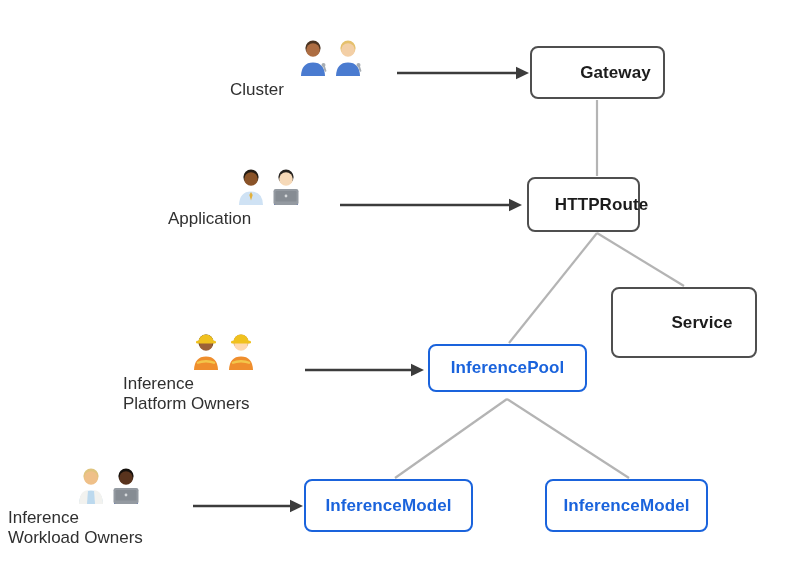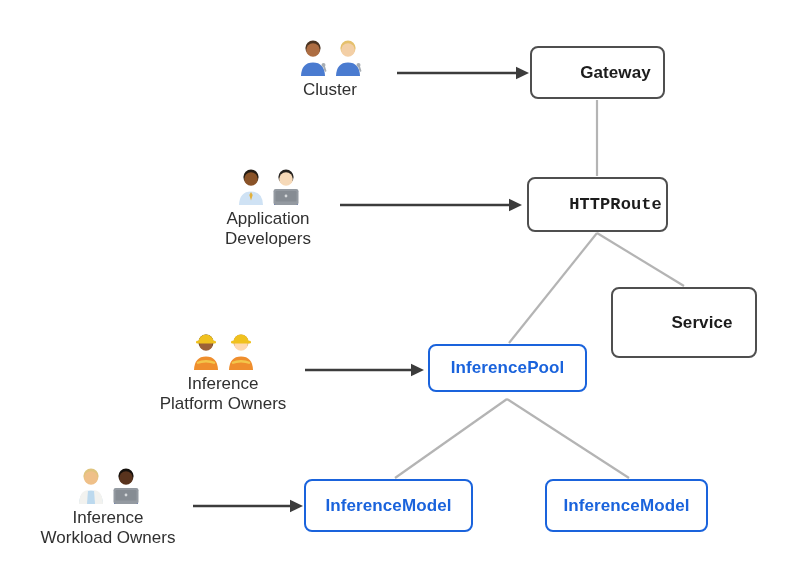--- a/index.html
+++ b/index.html
@@ -11,21 +11,21 @@
   .edge{stroke:var(--edge,#b4b4b4);stroke-width:2.2;fill:none;}
   .arrow-line{stroke:var(--arrow,#3c3c3c);stroke-width:2.4;fill:none;}
   .arrow-head{fill:var(--arrow,#3c3c3c);stroke:none;}
   .node{
     position:absolute;display:flex;align-items:center;justify-content:center;
     background:var(--node-fill,#fff);border-radius:8px;
     font-weight:700;font-size:17px;letter-spacing:.1px;box-sizing:border-box;
   }
   .node.dark{border:2.5px solid var(--dark-border,#4f4f4f);color:var(--dark-text,#1c1c1c);padding-left:36px;}
   .node.blue{border:2.5px solid var(--blue,#1a63dc);color:var(--blue,#1a63dc);}
-  .actor{position:absolute;width:200px;text-align:center;}
+  .actor{position:absolute;width:200px;text-align:left;}
   .actor .icons{display:flex;justify-content:center;align-items:flex-end;gap:3px;height:38px;}
   .actor .icons span{display:inline-block;line-height:0;}
   .actor .labels{margin-top:4px;font-size:17px;line-height:20px;color:var(--label,#303030);}
 </style>
 </head>
 <body>
 
 <div class="canvas" style="--blue: #1a63dc; --dark-border: #4f4f4f; --dark-text: #1c1c1c; --edge: #b4b4b4; --arrow: #3c3c3c; --label: #303030; --node-fill: #ffffff; --bg: #ffffff;">
 
   <svg class="edge-layer">
@@ -51,21 +51,21 @@
     <g>
       <line class="arrow-line" x1="193" y1="506" x2="291" y2="506"></line>
       <polygon class="arrow-head" points="303,506 290,499.8 290,512.2"></polygon>
     </g>
   </svg>
 
   <div class="node dark" style="left:530px;top:46px;width:135px;height:53px;">
     <span>Gateway</span>
   </div>
 
-  <div class="node dark" style="left:527px;top:177px;width:141px;height:55px;font-family:Liberation Mono, monospace;">
+  <div class="node dark" style="left:527px;top:177px;width:113px;height:55px;">
     <span>HTTPRoute</span>
   </div>
 
   <div class="node dark" style="left:611px;top:287px;width:146px;height:71px;">
     <span>Service</span>
   </div>
 
   <div class="node blue" style="left:428px;top:344px;width:159px;height:48px;">
     <span>InferencePool</span>
   </div>
@@ -112,21 +112,20 @@
             <circle cx="16" cy="10" r="7.6" fill="#26221f"></circle>
             <circle cx="16" cy="12" r="6.8" fill="#f6d9b8"></circle>
             <path d="M4,38 Q4.5,24.5 16,24.5 Q27.5,24.5 28,38 Z" fill="#3d5fc2"></path>
             <rect x="3.5" y="22" width="25" height="16" rx="2.2" fill="#949aa1"></rect>
             <rect x="5.5" y="24" width="21" height="10.5" rx="1.2" fill="#868c93"></rect>
             <circle cx="16" cy="29" r="1.4" fill="#d6d9dc"></circle>
           </svg></span>
       </div>
     <div class="labels">
       <div>Application</div>
-      <div>Developers</div>
     </div>
   </div>
 
   <div class="actor" style="left:123px;top:332px;">
     <div class="icons">
         <span title="👷🏾‍♀️"><svg width="32" height="38" viewBox="0 0 32 38" xmlns="http://www.w3.org/2000/svg">
             <circle cx="16" cy="10" r="7.6" fill="#2a211a"></circle>
             <circle cx="16" cy="12" r="6.8" fill="#9c6137"></circle>
             <path d="M4,38 Q4.5,24.5 16,24.5 Q27.5,24.5 28,38 Z" fill="#ef8e2d"></path>
             <path d="M7,31 Q16,27.5 25,31" stroke="#f3c64a" stroke-width="2.4" fill="none"></path>

